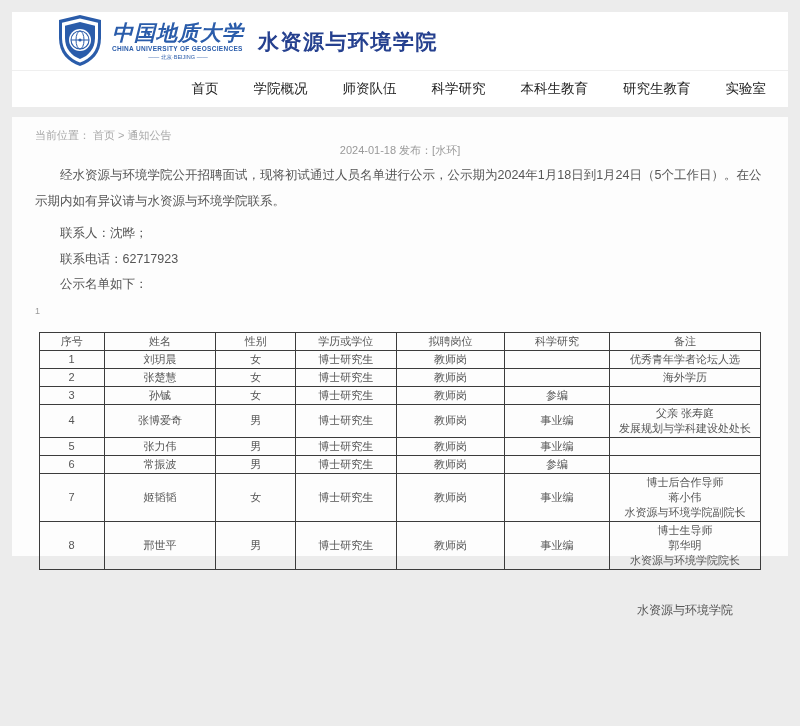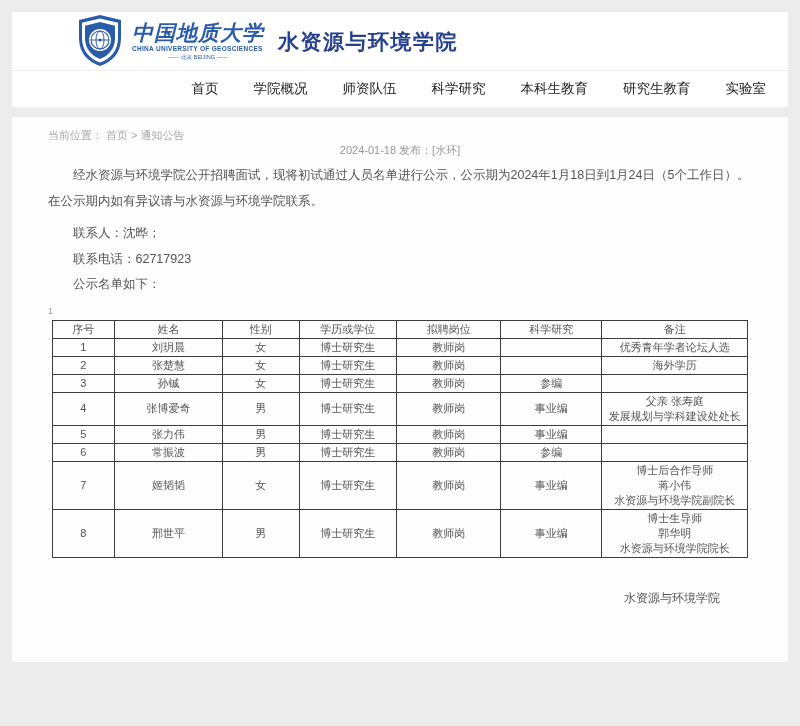--- a/index.html
+++ b/index.html
@@ -5,48 +5,48 @@
   * { box-sizing: border-box; }
   html,body { margin:0; padding:0; }
   body {
     background:#ececec;
     font-family:"Liberation Sans","DejaVu Sans",sans-serif;
   }
   .page { position:relative; width:800px; height:726px; background:#ececec; overflow:hidden; }
 
   
   .header-panel { position:absolute; left:12px; right:12px; top:12px; height:95px; background:#ffffff; }
-  .header-top { height:59px; display:flex; align-items:center; padding-left:66px; border-bottom:1px solid #efefef; }
+  .header-top { height:59px; display:flex; align-items:center; padding-left:46px; border-bottom:1px solid #efefef; }
   .logo-badge { flex:0 0 auto; margin-top:2px; }
   .logo-text { margin-left:10px; line-height:1; }
   .uni-cn { font-family:"DejaVu Serif","Liberation Serif",serif; font-style:italic; font-weight:bold;
             font-size:21px; color:#2a5caa; letter-spacing:1px; }
   .uni-en { font-size:6.5px; font-weight:bold; color:#2a5caa; letter-spacing:0.3px; margin-top:3px; }
   .uni-loc { font-size:5.5px; color:#2a5caa; margin-top:2px; text-align:center; }
   .site-title { font-size:21px; font-weight:800; color:#25408f; margin-left:14px; letter-spacing:1.5px; margin-top:2px; }
 
   .nav-row { height:35px; display:flex; align-items:center; justify-content:flex-end; gap:35px;
              padding-right:22px; font-size:13.5px; color:#222; }
   .nav-item { cursor:pointer; white-space:nowrap; }
 
   
-  .content-panel { position:absolute; left:12px; right:12px; top:117px; height:545px;
-                   background:#fdfdfd; padding:0 36px; }
+  .content-panel { position:absolute; left:12px; right:12px; top:117px; height:439px;
+                   background:#fdfdfd; padding:0 23px; }
   .breadcrumb { padding-top:11px; font-size:11px; color:#a9a9a9; }
   .breadcrumb span { margin-right:3px; }
   .crumb-link { cursor:pointer; }
 
   .article-title { text-align:center; font-size:20px; font-weight:bold; color:#333; margin-top:25px; letter-spacing:0.5px; }
   .article-meta  { text-align:center; font-size:11px; color:#999; margin-top:0; }
 
   .article-paragraph { font-size:12.5px; color:#555; line-height:26px; text-indent:2em; margin-top:4px; }
   .contact-line { font-size:12.5px; color:#555; padding-left:2em; margin-top:13px; line-height:12.5px; }
   .footnote { font-size:9px; color:#9a9a9a; margin-top:16px; line-height:9px; }
 
-  table.roster { border-collapse:collapse; width:99%; margin:4px auto 0; table-layout:fixed;border-radius:30px; }
+  table.roster { border-collapse:collapse; width:99%; margin:16px auto 0; table-layout:fixed;border-radius:30px; }
   .roster th, .roster td { border:1px solid #3c3c3c; font-size:11px; color:#555; text-align:center;
                            padding:1px 2px; white-space:pre-line; line-height:15px; font-weight:normal; }
   .roster th { height:18px; }
 
   .signature-org  { text-align:right; font-size:12px; color:#555; padding-right:32px; margin-top:32px; }
 </style>
 </head>
 <body>
 
 <div class="page">

